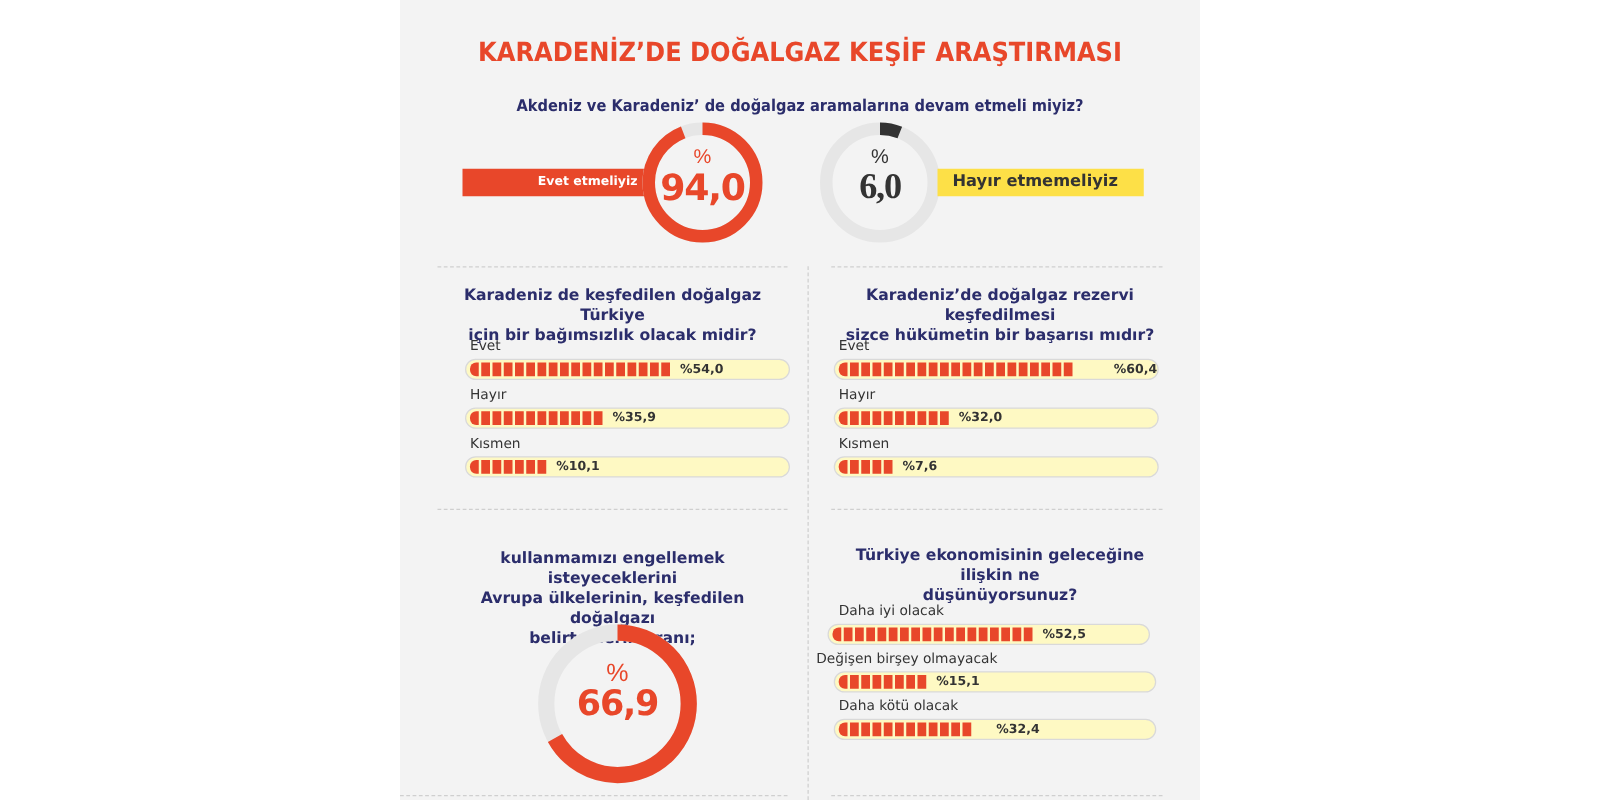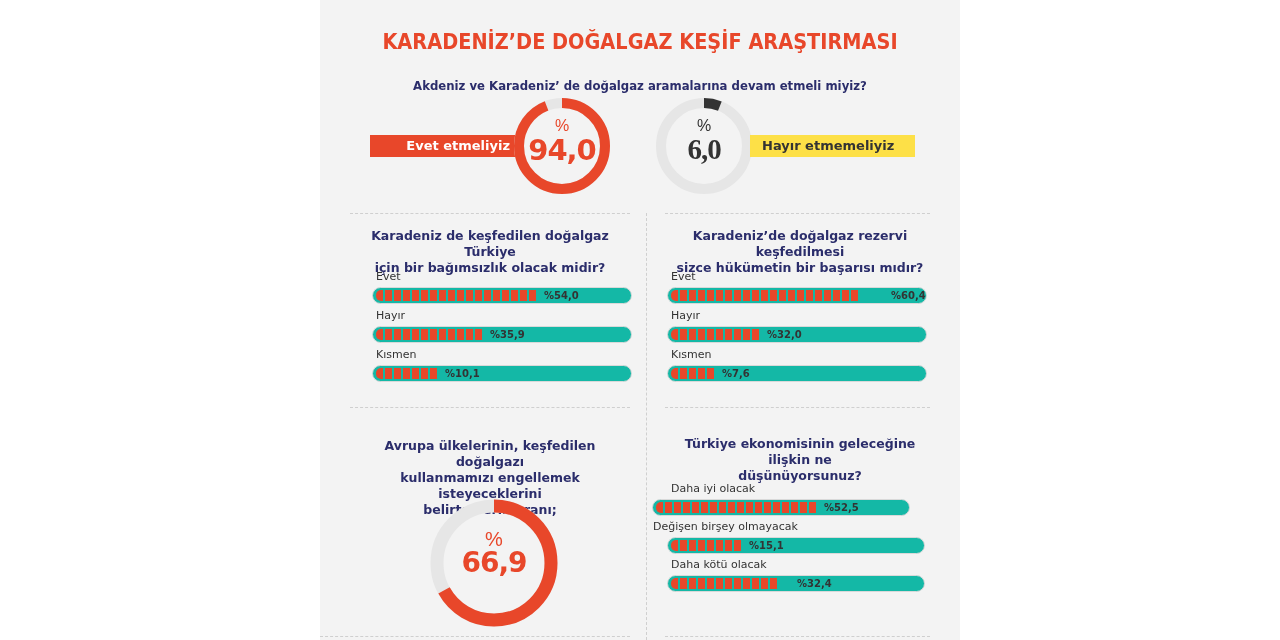--- a/index.html
+++ b/index.html
@@ -17,21 +17,21 @@
     }
     .subq {
       position: absolute; left: 0; top: 78px; width: 640px; text-align: center;
       color: #2b2d6b; font-weight: bold; font-size: 13px;
       font-family: "DejaVu Sans", sans-serif; transform: scaleX(0.9);
     }
 
     
     .yes-bar {
       position: absolute; left: 50px; top: 135px; width: 150px; height: 22px;
-      background: #e8472a; color: #fff; font-weight: bold; font-size: 13px;
+      background: #e8472a; color: #fff; font-weight: bold; font-size: 10px;
       text-align: right; padding-right: 10px; line-height: 22px;
       font-family: "DejaVu Sans", sans-serif;
     }
     .no-bar {
       position: absolute; left: 430px; top: 135px; width: 165px; height: 22px;
       background: #fde047; color: #333; font-weight: bold; font-size: 13px;
       text-align: left; padding-left: 12px; line-height: 22px;
       font-family: "DejaVu Sans", sans-serif;
     }
     .ring { position: absolute; }
@@ -56,21 +56,21 @@
 
     
     .qtitle {
       position: absolute; text-align: center; color: #2b2d6b; font-weight: bold;
       font-size: 12.5px; line-height: 16px; font-family: "DejaVu Sans", sans-serif;
     }
     .opt-label {
       position: absolute; font-size: 11px; color: #333; font-family: "DejaVu Sans", sans-serif;
     }
     .track {
-      position: absolute; height: 17px; border-radius: 9px; background: #14b8a6;
+      position: absolute; height: 17px; border-radius: 9px; background: #fef9c3;
       border: 1.5px solid #d9d9d9; overflow: hidden;
     }
     .segs {
       position: absolute; left: 3px; top: 2px; height: 11px; display: flex; gap: 2px;
     }
     .seg { width: 7px; height: 11px; background: #e8472a; }
     .seg:first-child { border-radius: 5px 0 0 5px; }
     .pct-text {
       position: absolute; top: 1px; font-size: 10px; font-weight: bold; color: #333;
       font-family: "DejaVu Sans", sans-serif; line-height: 13px;
@@ -233,40 +233,40 @@
           <div class="seg"></div>
           <div class="seg"></div>
           <div class="seg"></div>
           <div class="seg"></div>
         </div>
         <div class="pct-text" style="left: 54px;">%7,6</div>
       </div>
     </div>
 
   <div class="qtitle" style="left:30px; top:438px; width:280px;">
+    <div>kullanmamızı engellemek isteyeceklerini</div>
     <div>Avrupa ülkelerinin, keşfedilen doğalgazı</div>
-    <div>kullanmamızı engellemek isteyeceklerini</div>
     <div>belirtenlerin oranı;</div>
   </div>
   <div class="ring ring-big">
     <svg width="130" height="130" viewBox="0 0 130 130">
       <circle cx="65" cy="65" r="57" fill="none" stroke="#e6e6e6" stroke-width="13"></circle>
       <circle id="ring3" cx="65" cy="65" r="57" fill="none" stroke="#e8472a" stroke-width="13" transform="rotate(-90 65 65)" stroke-dasharray="239.59670531867917 118.54485719055722"></circle>
     </svg>
     <div class="pct-sign">%</div>
     <div class="pct-val">66,9</div>
   </div>
 
   <div class="qtitle" style="left:345px; top:436px; width:270px;">
     <div>Türkiye ekonomisinin geleceğine ilişkin ne</div>
     <div>düşünüyorsunuz?</div>
   </div>
   <div id="q5">
       <div class="opt-label" style="left: 351px; top: 482px;">Daha iyi olacak</div>
-      <div class="track" style="left: 332px; top: 499px; width: 258px;">
+      <div class="track" style="left: 342px; top: 499px; width: 258px;">
         <div class="segs">
           <div class="seg"></div>
           <div class="seg"></div>
           <div class="seg"></div>
           <div class="seg"></div>
           <div class="seg"></div>
           <div class="seg"></div>
           <div class="seg"></div>
           <div class="seg"></div>
           <div class="seg"></div>

